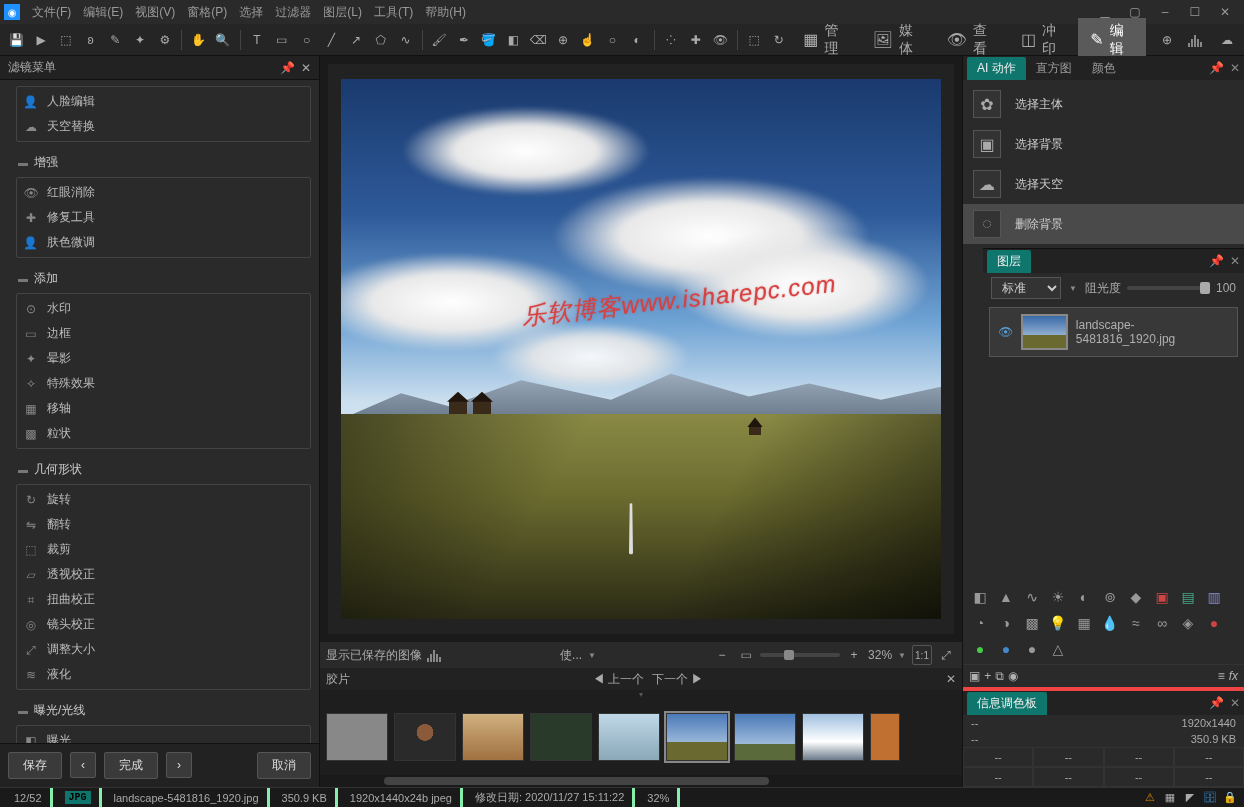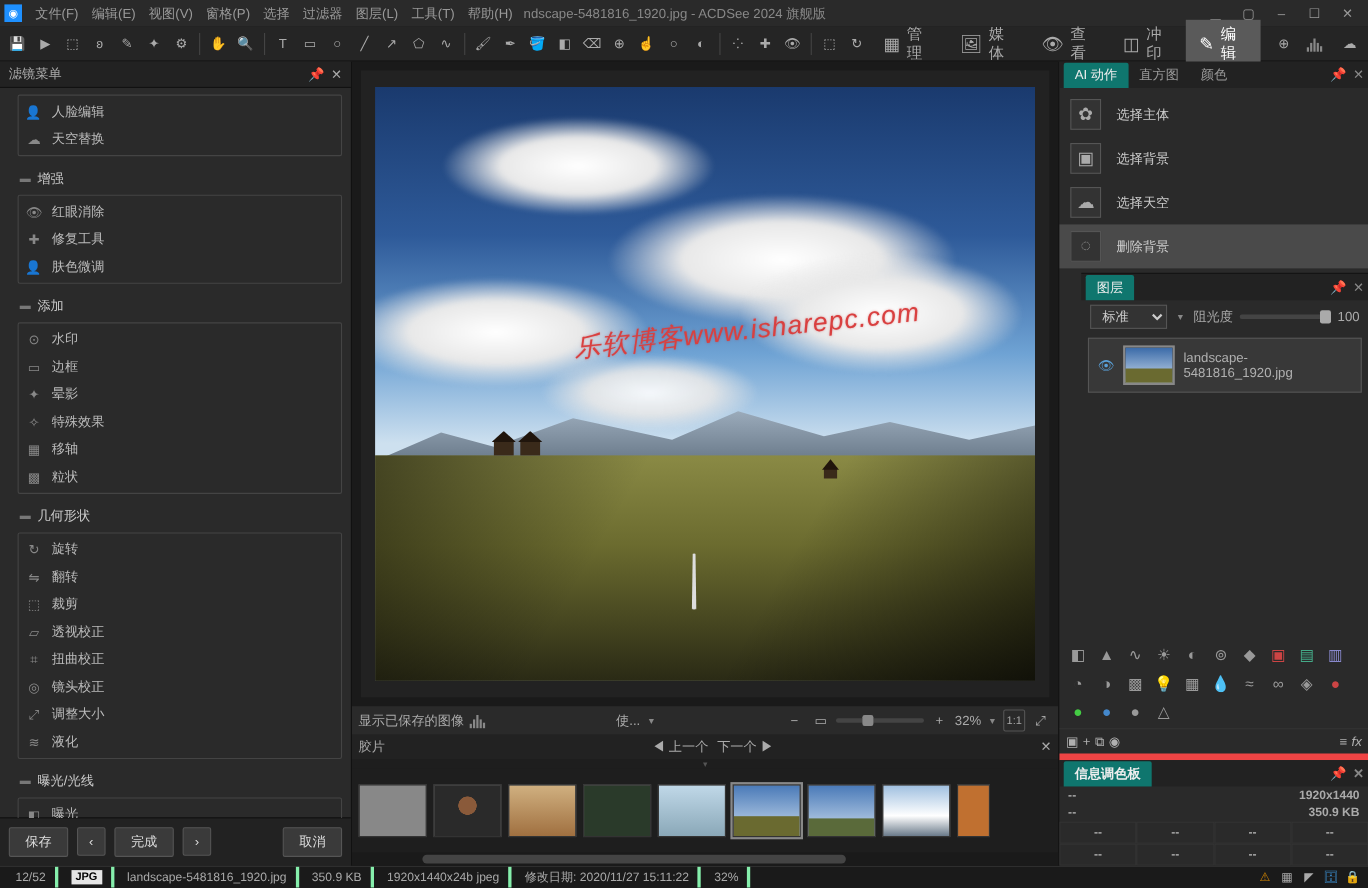--- a/index.html
+++ b/index.html
@@ -103,31 +103,31 @@
 .layer-thumb{width:48px;height:36px;border:2px solid #888;position:relative;overflow:hidden;}
 .layer-thumb .ts{position:absolute;inset:0;background:linear-gradient(to bottom,#3a6aa8,#cde);}
 .layer-thumb .tg{position:absolute;bottom:0;left:0;right:0;height:40%;background:#6a6a30;}
 .layer-fill{flex:1;}
 
 .adjust-header { height:22px; background:#222; text-align:center; line-height:22px; font-size:12px; color:#ccc; border-top:1px solid #111;}
 .adjust-icons { display:flex; flex-wrap:wrap; padding:4px 6px; gap:4px;}
 .adjust-icons .aicon{width:22px;height:22px;display:inline-flex;align-items:center;justify-content:center;color:#999;cursor:pointer;border-radius:2px;font-size:14px;}
 .adjust-bottom{display:flex;padding:4px 6px;gap:4px;border-top:1px solid #333;}
 
-.info-panel { border-top:6px solid #ef4444; font-size:11px; color:#aaa;font-weight:bold;}
+.info-panel { border-top:4px solid #ef4444; font-size:11px; color:#aaa;}
 .info-row { display:flex; padding:2px 8px; }
 .info-row .key{width:70px;}
 .info-row .val{flex:1; text-align:right;}
 .info-table{display:grid; grid-template-columns: repeat(4,1fr); font-size:11px;}
 .info-table div{padding:3px 6px; text-align:center; border:1px solid #333;}
 
 
 .status-bar { height:20px; background:#1a1a1a; border-top:1px solid #333; display:flex; align-items:center; padding:0 6px; font-size:11px; color:#aaa; gap:4px;}
 .status-bar .seg{padding:0 8px; border-right:3px solid #86efac; height:100%; display:flex; align-items:center;}
-.status-bar .badge{background:#e5e5e5; color:#000; padding:1px 4px; font-weight:bold; font-size:10px;}
+.status-bar .badge{background:#0f766e; color:#000; padding:1px 4px; font-weight:bold; font-size:10px;font-family:Liberation Mono, monospace;}
 .status-bar .spacer{flex:1;}
 .status-bar .sicon{width:16px;height:16px;display:inline-flex;align-items:center;justify-content:center;cursor:pointer;}
 
 .hist-icon{width:18px;height:14px;display:inline-flex;align-items:flex-end;gap:1px;}
 .hist-icon i{width:2px;background:#888;}
 .hist-icon i:nth-child(1){height:4px;}
 .hist-icon i:nth-child(2){height:8px;}
 .hist-icon i:nth-child(3){height:12px;}
 .hist-icon i:nth-child(4){height:8px;}
 .hist-icon i:nth-child(5){height:5px;}
@@ -140,21 +140,20 @@
   <div class="app-icon">◉</div>
   <span class="menu-item">文件(F)</span>
   <span class="menu-item">编辑(E)</span>
   <span class="menu-item">视图(V)</span>
   <span class="menu-item">窗格(P)</span>
   <span class="menu-item">选择</span>
   <span class="menu-item">过滤器</span>
   <span class="menu-item">图层(L)</span>
   <span class="menu-item">工具(T)</span>
   <span class="menu-item">帮助(H)</span>
-  <span class="title-text">ndscape-5481816_1920.jpg - ACDSee 2024 旗舰版</span>
   <span class="spacer"></span>
   <span class="win-btn">▁</span>
   <span class="win-btn">▢</span>
   <span class="win-btn">–</span>
   <span class="win-btn">☐</span>
   <span class="win-btn">✕</span>
 </div>
 
 <div class="toolbar">
   <span class="tool-btn">💾</span>

